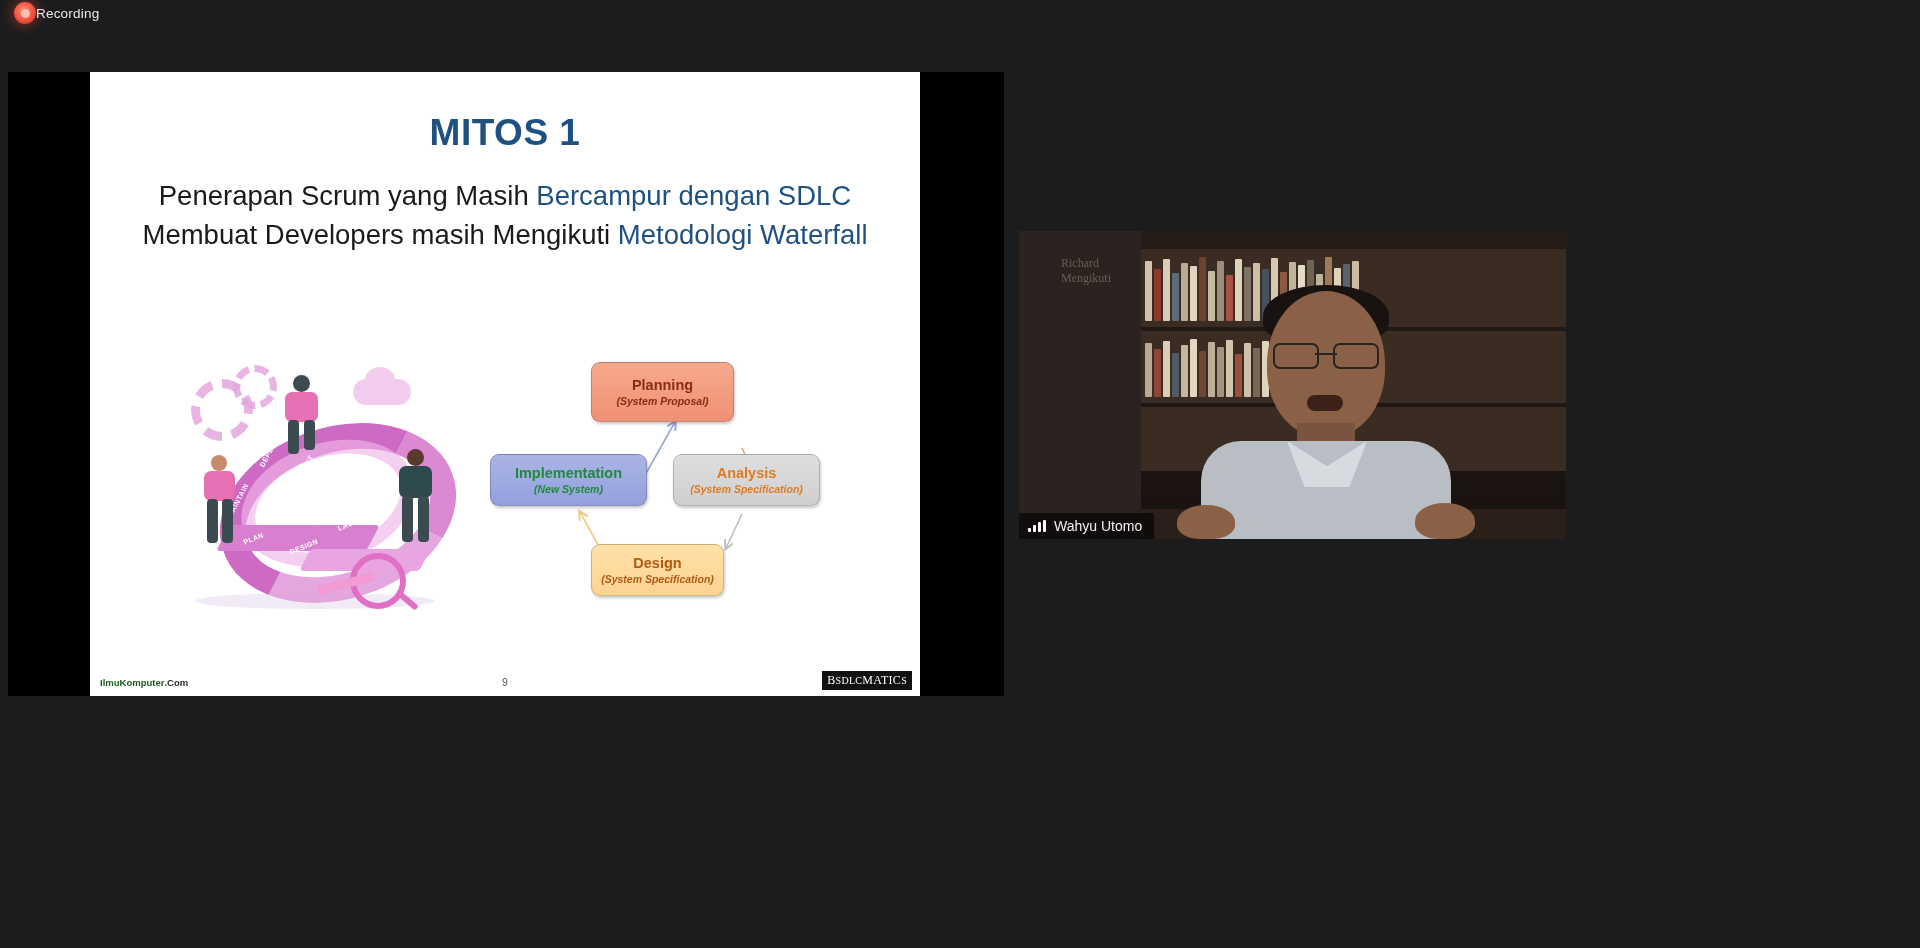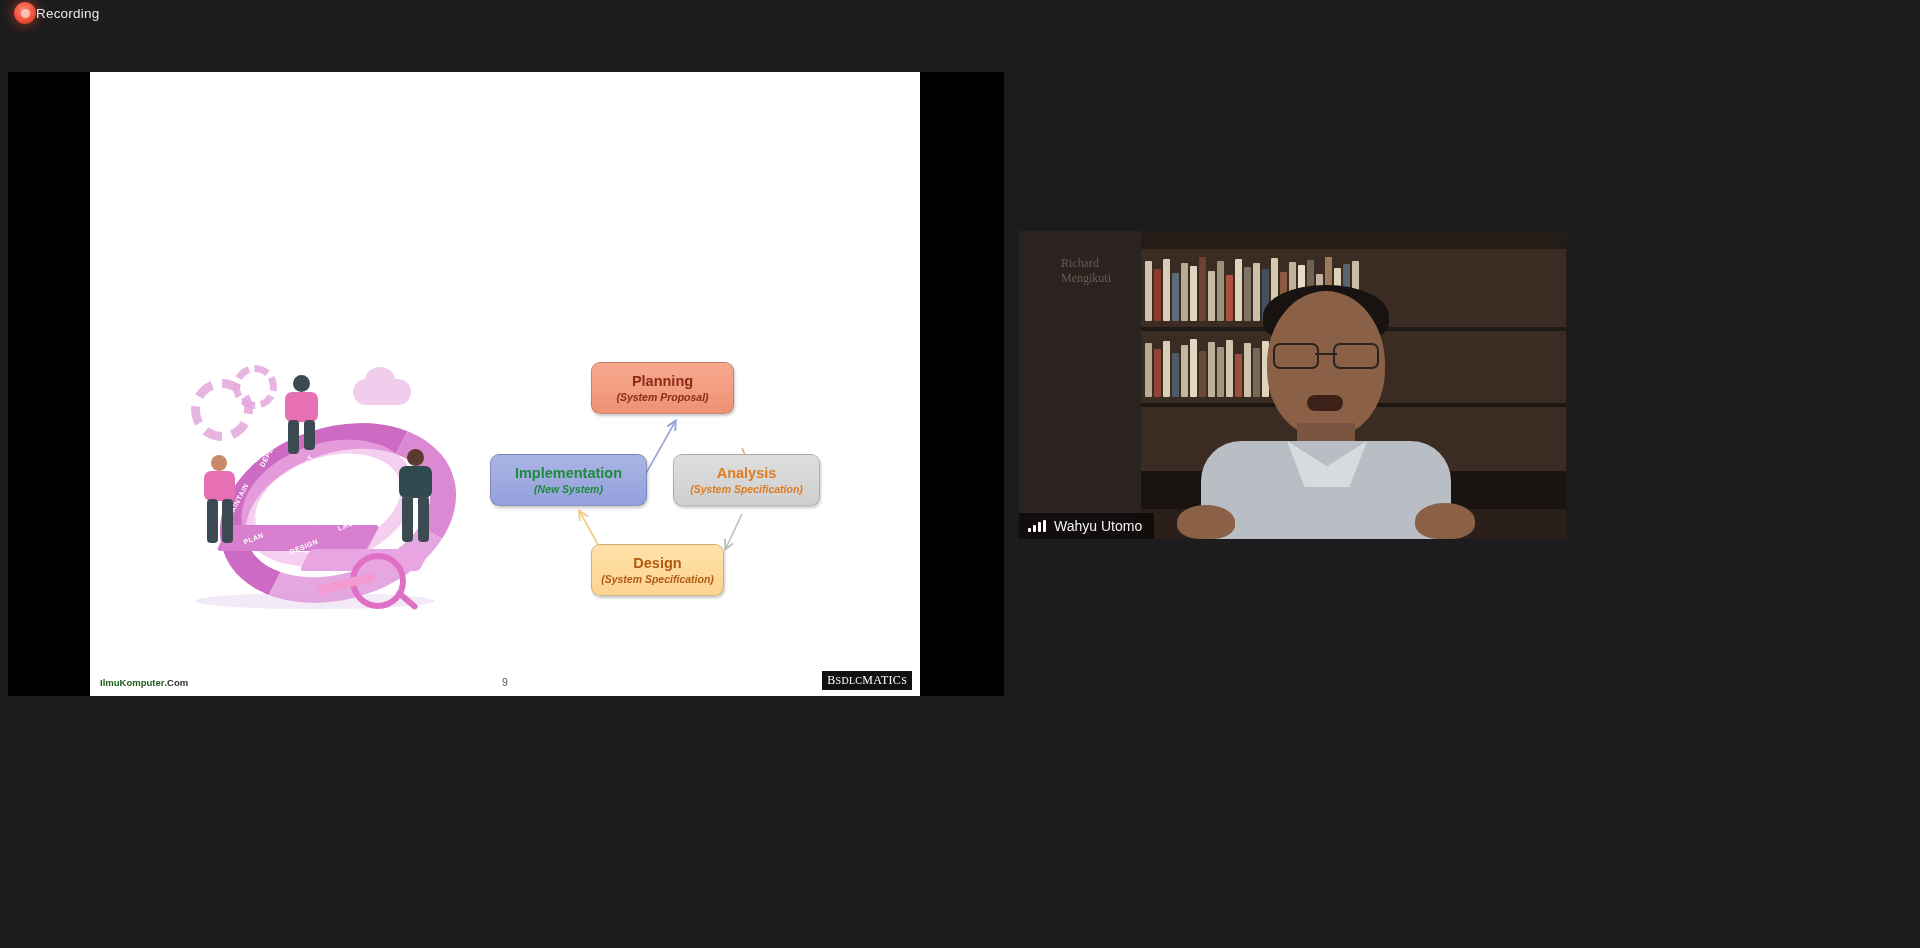--- a/index.html
+++ b/index.html
@@ -56,21 +56,21 @@
   .shadow{position:absolute;left:10px;top:236px;width:240px;height:16px;background:#f2eaf6;border-radius:50%;}
   .ringword{position:absolute;font-size:7px;font-weight:bold;color:#fff;letter-spacing:.5px;}
 
   
   .diagram{position:absolute;left:400px;top:290px;width:360px;height:260px;}
   .node{position:absolute;border-radius:9px;text-align:center;box-sizing:border-box;
         box-shadow:1px 2px 3px rgba(0,0,0,.22);border:1px solid rgba(0,0,0,.18);
         display:flex;flex-direction:column;align-items:center;justify-content:center;}
   .node .n-t{font-size:14.5px;font-weight:bold;line-height:16px;}
   .node .n-s{font-size:10.5px;font-style:italic;font-weight:bold;line-height:13px;margin-top:2px;}
-  .n-plan{left:101px;top:0;width:143px;height:52px;background:linear-gradient(#f6a98d,#ef9175);}
+  .n-plan{left:101px;top:0;width:143px;height:60px;background:linear-gradient(#f6a98d,#ef9175);}
   .n-plan .n-t,.n-plan .n-s{color:#8c2a16;}
   .n-impl{left:0;top:92px;width:157px;height:52px;background:linear-gradient(#aab4e4,#93a0dd);}
   .n-impl .n-t,.n-impl .n-s{color:#1f8a3c;}
   .n-anal{left:183px;top:92px;width:147px;height:52px;background:linear-gradient(#dedede,#cfcfcf);}
   .n-anal .n-t,.n-anal .n-s{color:#e07b22;}
   .n-des{left:101px;top:182px;width:133px;height:52px;background:linear-gradient(#ffe1a8,#fcd391);}
   .n-des .n-t,.n-des .n-s{color:#b25912;}
 
   
   .ftr-left{position:absolute;left:10px;bottom:8px;font-size:9.5px;font-weight:bold;color:#2e2e2e;}
@@ -116,21 +116,25 @@
   <div class="topbar">
     <span class="rec-dot">
         <i></i>
       </span>
     <span class="rec-label">Recording</span>
   </div>
 
   <div class="stage">
     <div class="slide">
 
-
+      <div class="slide-title">MITOS 1</div>
+
+      <div class="slide-body">
+        <span>Penerapan Scrum yang Masih </span><span class="hl">Bercampur dengan SDLC</span><span> Membuat Developers masih Mengikuti </span><span class="hl">Metodologi Waterfall</span>
+      </div>
 
       <div class="illus">
         <div class="shadow"></div>
         <div class="gear g1"></div>
         <div class="gear g2"></div>
         <div class="cloud"></div>
         <div class="il-ring"></div>
         <div class="il-ring2"></div>
         <div class="il-bar"></div>
         <div class="il-bar2"></div>

